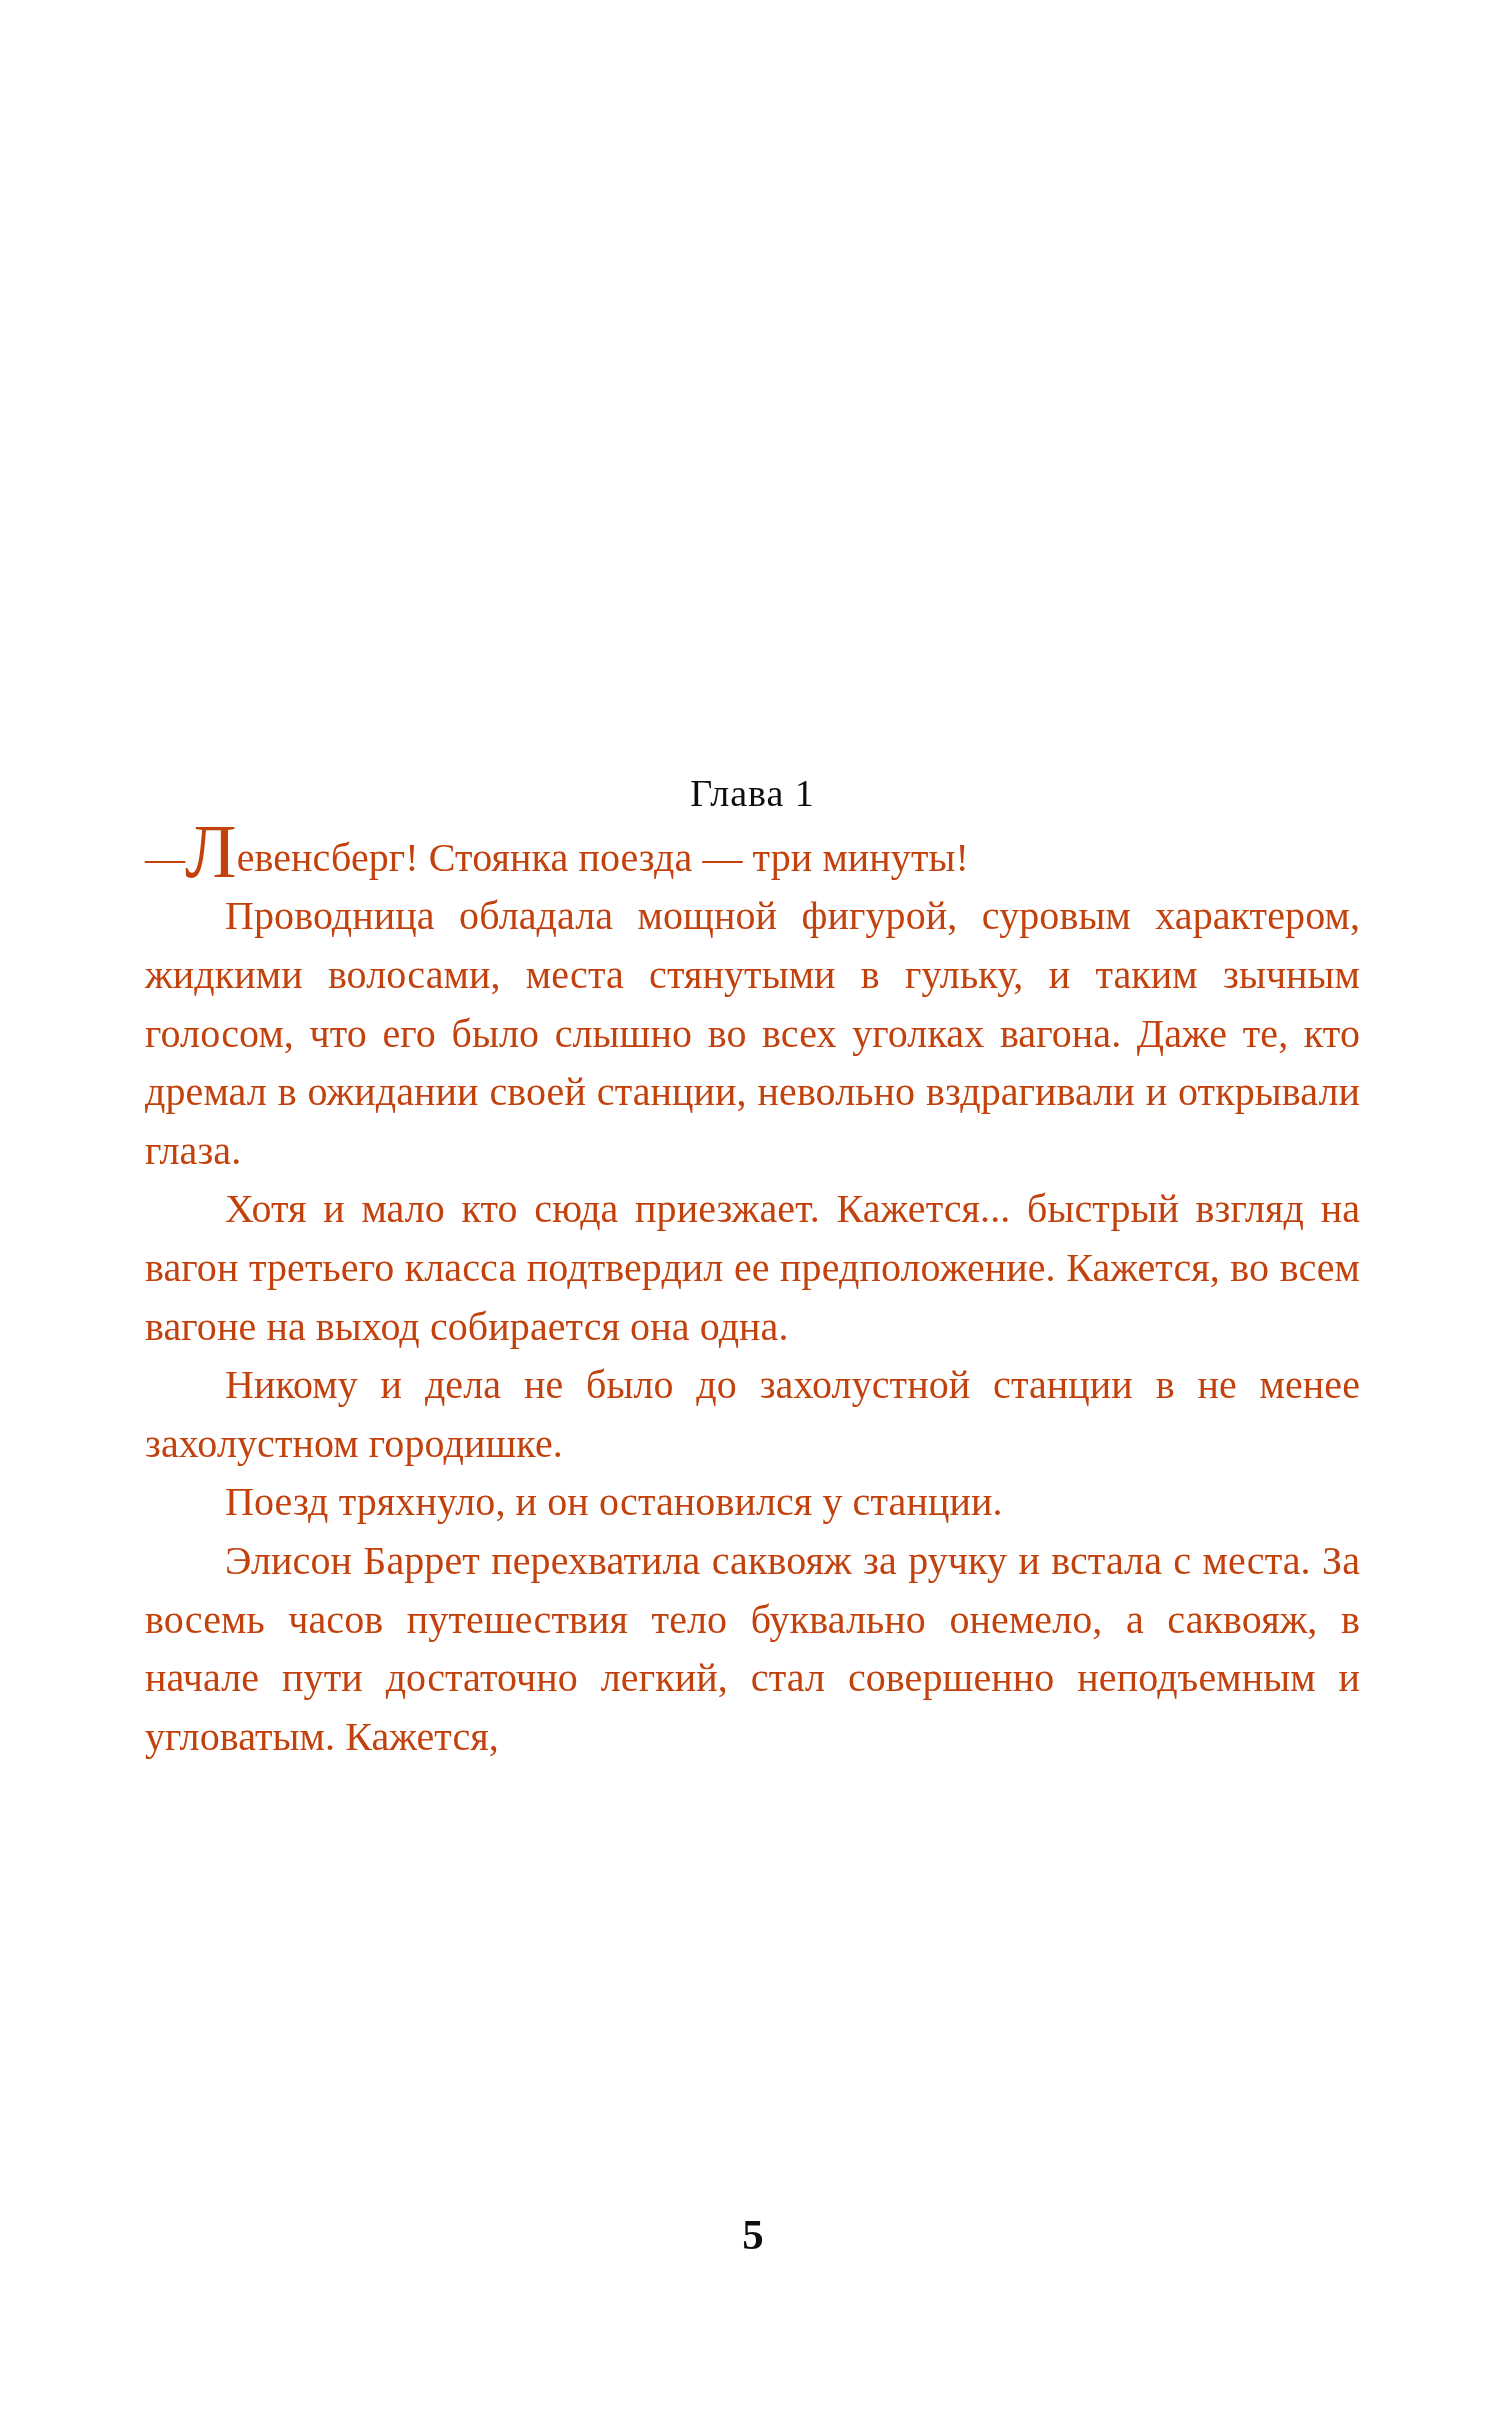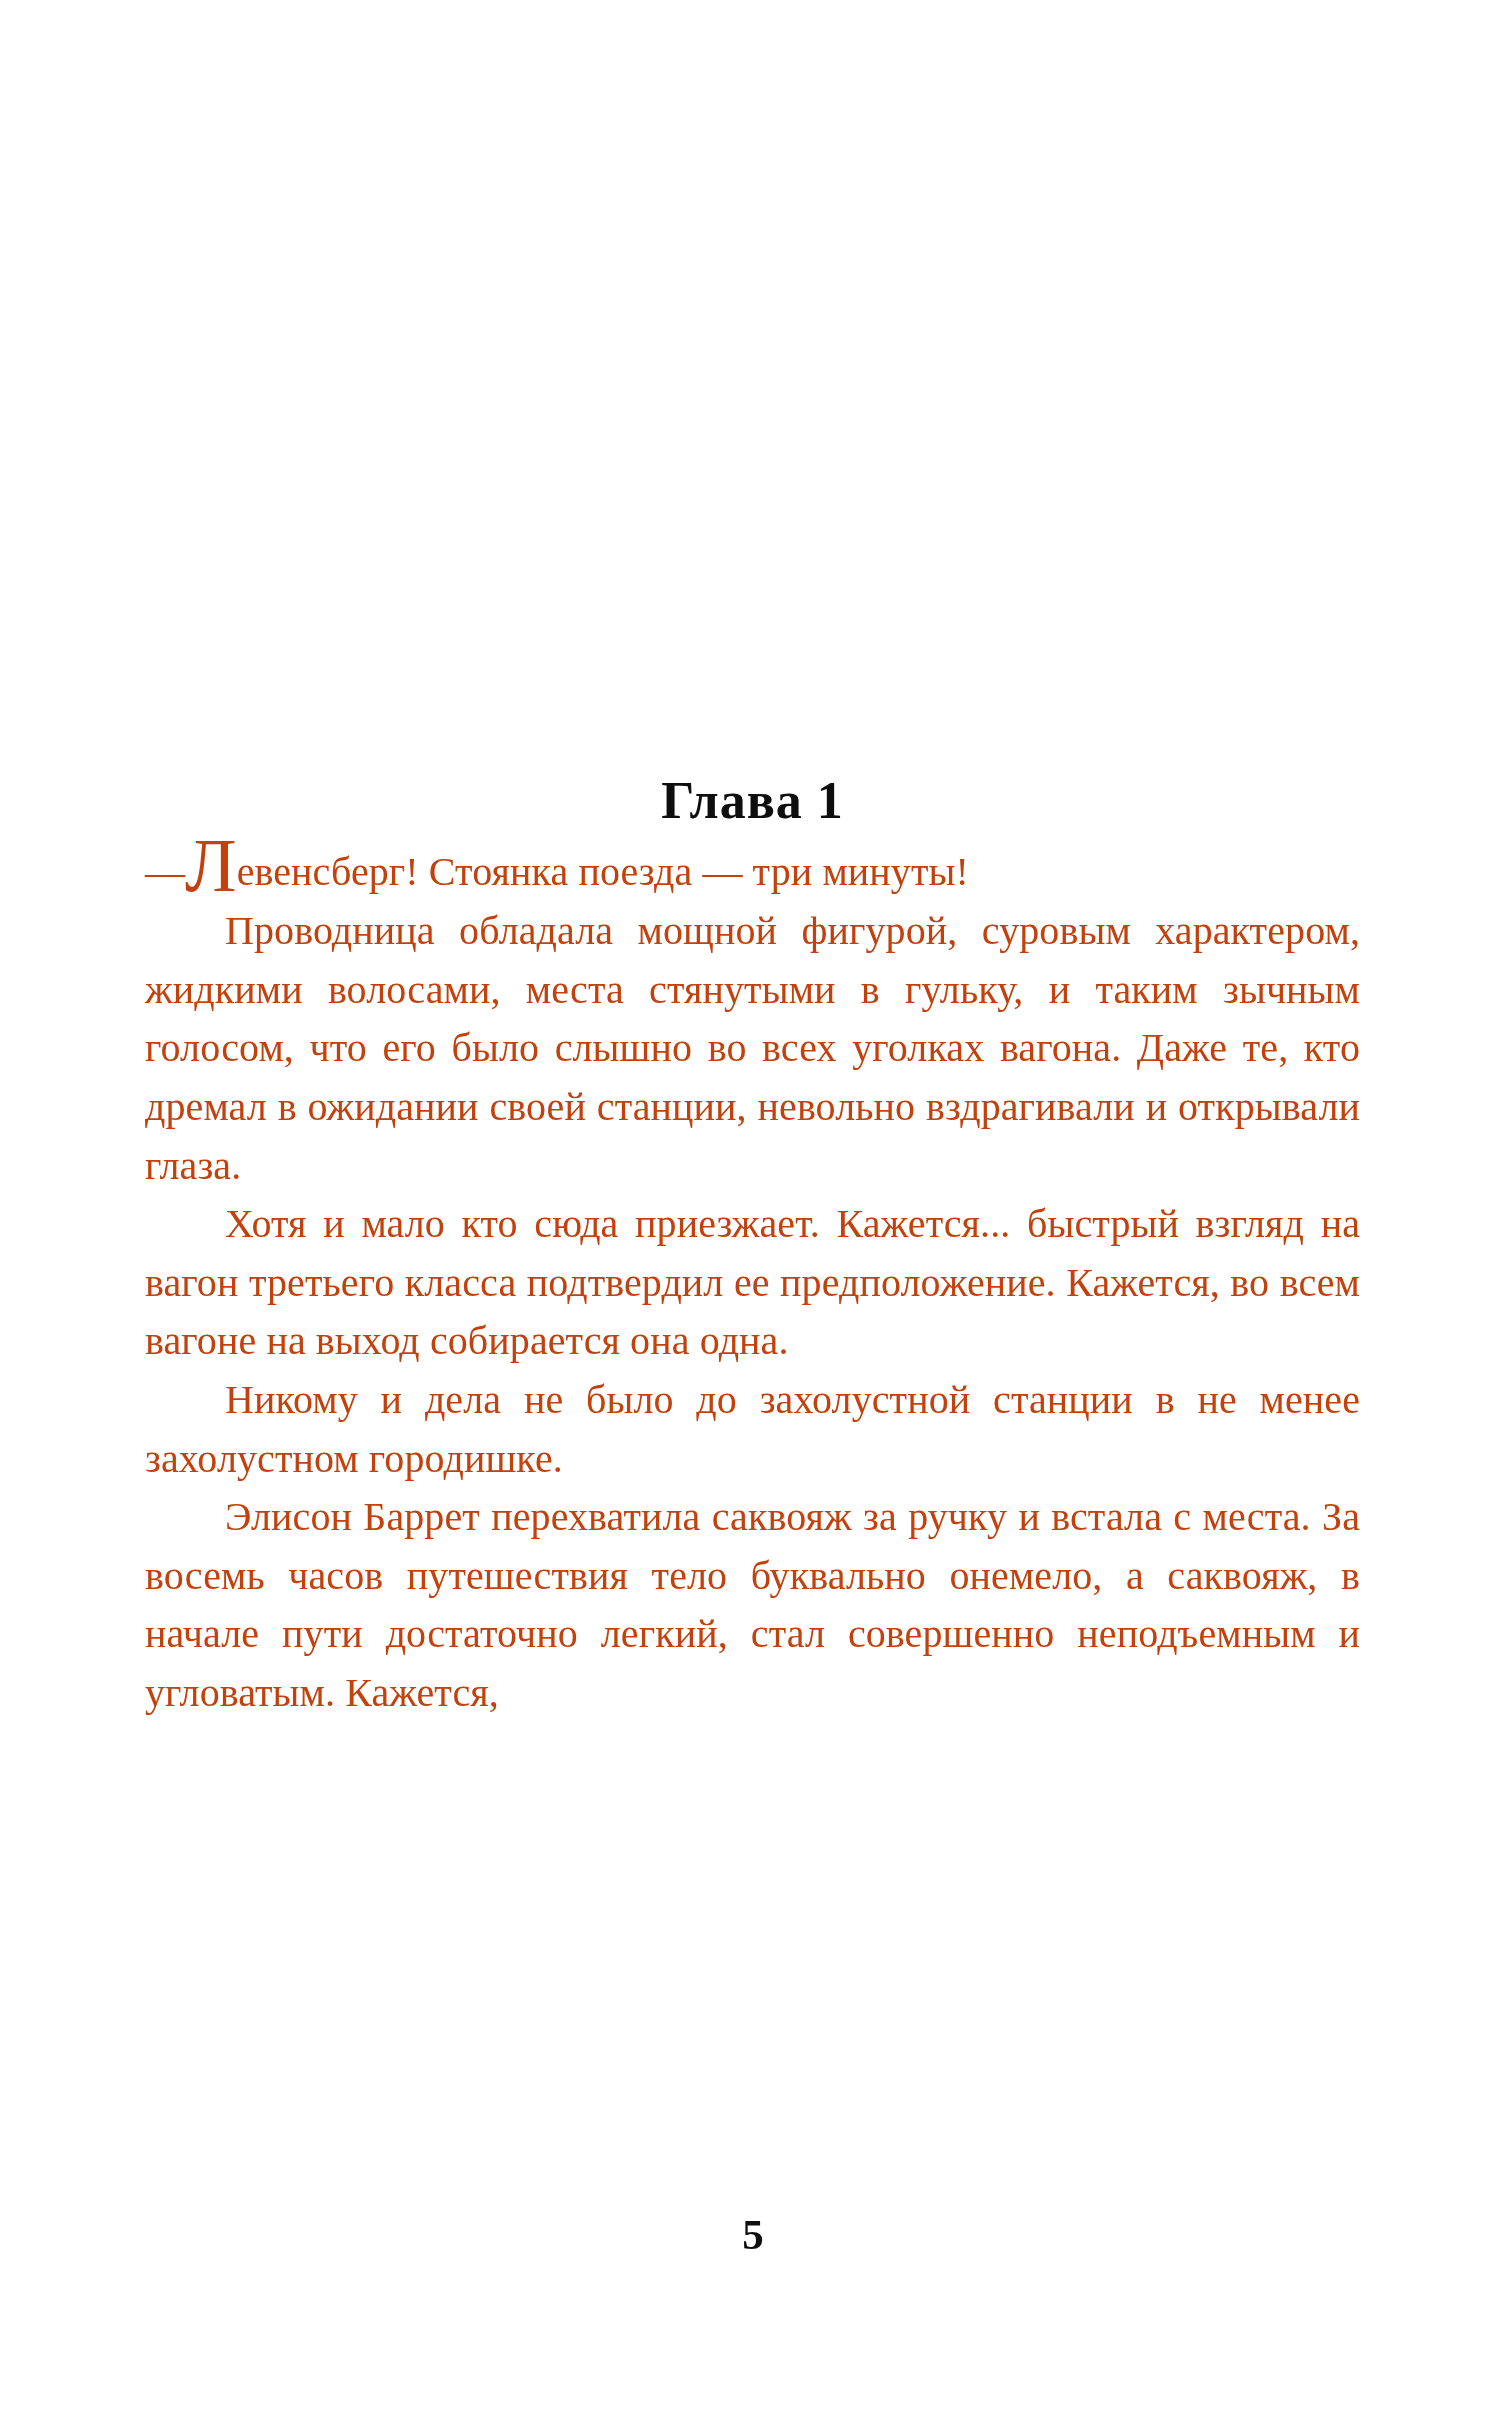--- a/index.html
+++ b/index.html
@@ -23,25 +23,25 @@
     height: 2432px;
   }
   .text-column {
     position: absolute;
     left: 145px;
     top: 774px;
     width: 1215px;
   }
   .chapter-title {
     text-align: center;
-    font-size: 52px;
+    font-size: 38px;
     line-height: 1.05;
     letter-spacing: 1px;
     margin: 0 0 5.9px 0;
-    font-weight: 700;
+    font-weight: 400;
     color: #0e0e0e;
   }
   .body-text {
     font-size: 40px;
     line-height: 1.465;
     text-align: justify;
     color: #c2410c;
     letter-spacing: 0.1px;
   }
   .body-text p {
@@ -85,20 +85,21 @@
     <div class="body-text">
 
       <p class="first-para">
         <span class="dash-lead">—</span><span class="dropcap">Л</span><span>евенсберг! Стоянка поезда — три минуты!</span>
       </p>
 
       <p>Проводница обладала мощной фигурой, суровым характером, жидкими волосами, места стянутыми в гульку, и таким зычным голосом, что его было слышно во всех уголках вагона. Даже те, кто дремал в ожидании своей станции, невольно вздрагивали и открывали глаза.</p>
 
       <p>Хотя и мало кто сюда приезжает. Кажется... быстрый взгляд на вагон третьего класса подтвердил ее предположение. Кажется, во всем вагоне на выход собирается она одна.</p>
       <p>Никому и дела не было до захолустной станции в не менее захолустном городишке.</p>
+      <p>Поезд тряхнуло, и он остановился у станции.</p>
       <p>Элисон Баррет перехватила саквояж за ручку и встала с места. За восемь часов путешествия тело буквально онемело, а саквояж, в начале пути достаточно легкий, стал совершенно неподъемным и угловатым. Кажется,</p>
 
     </div>
   </div>
 
   <div class="page-number">5</div>
 
 </div>
 
 

